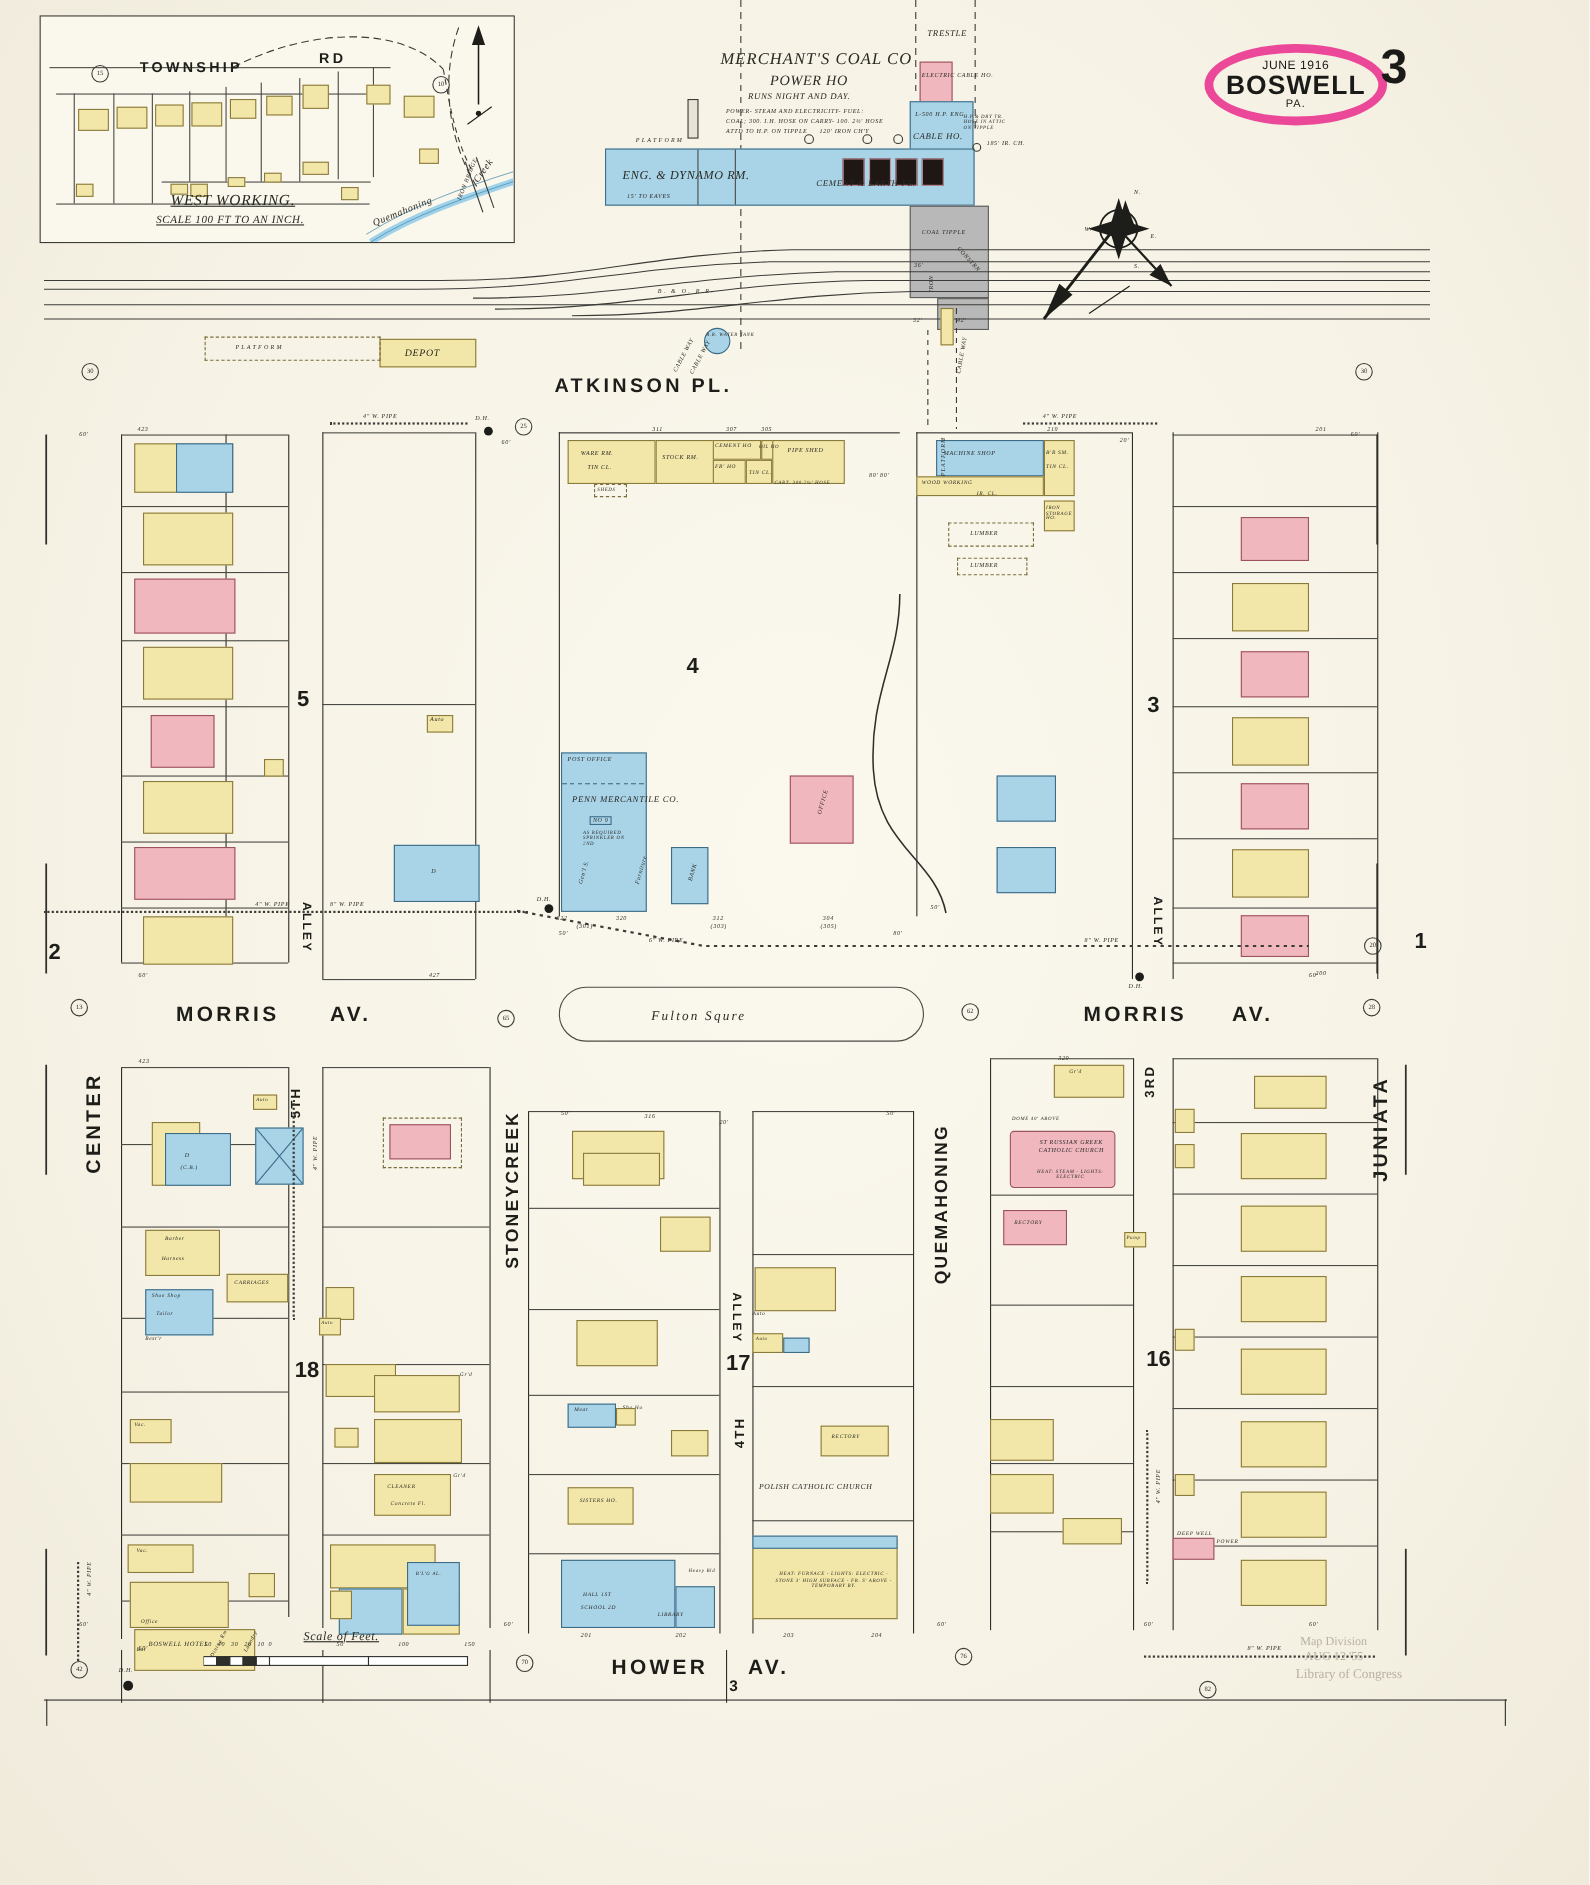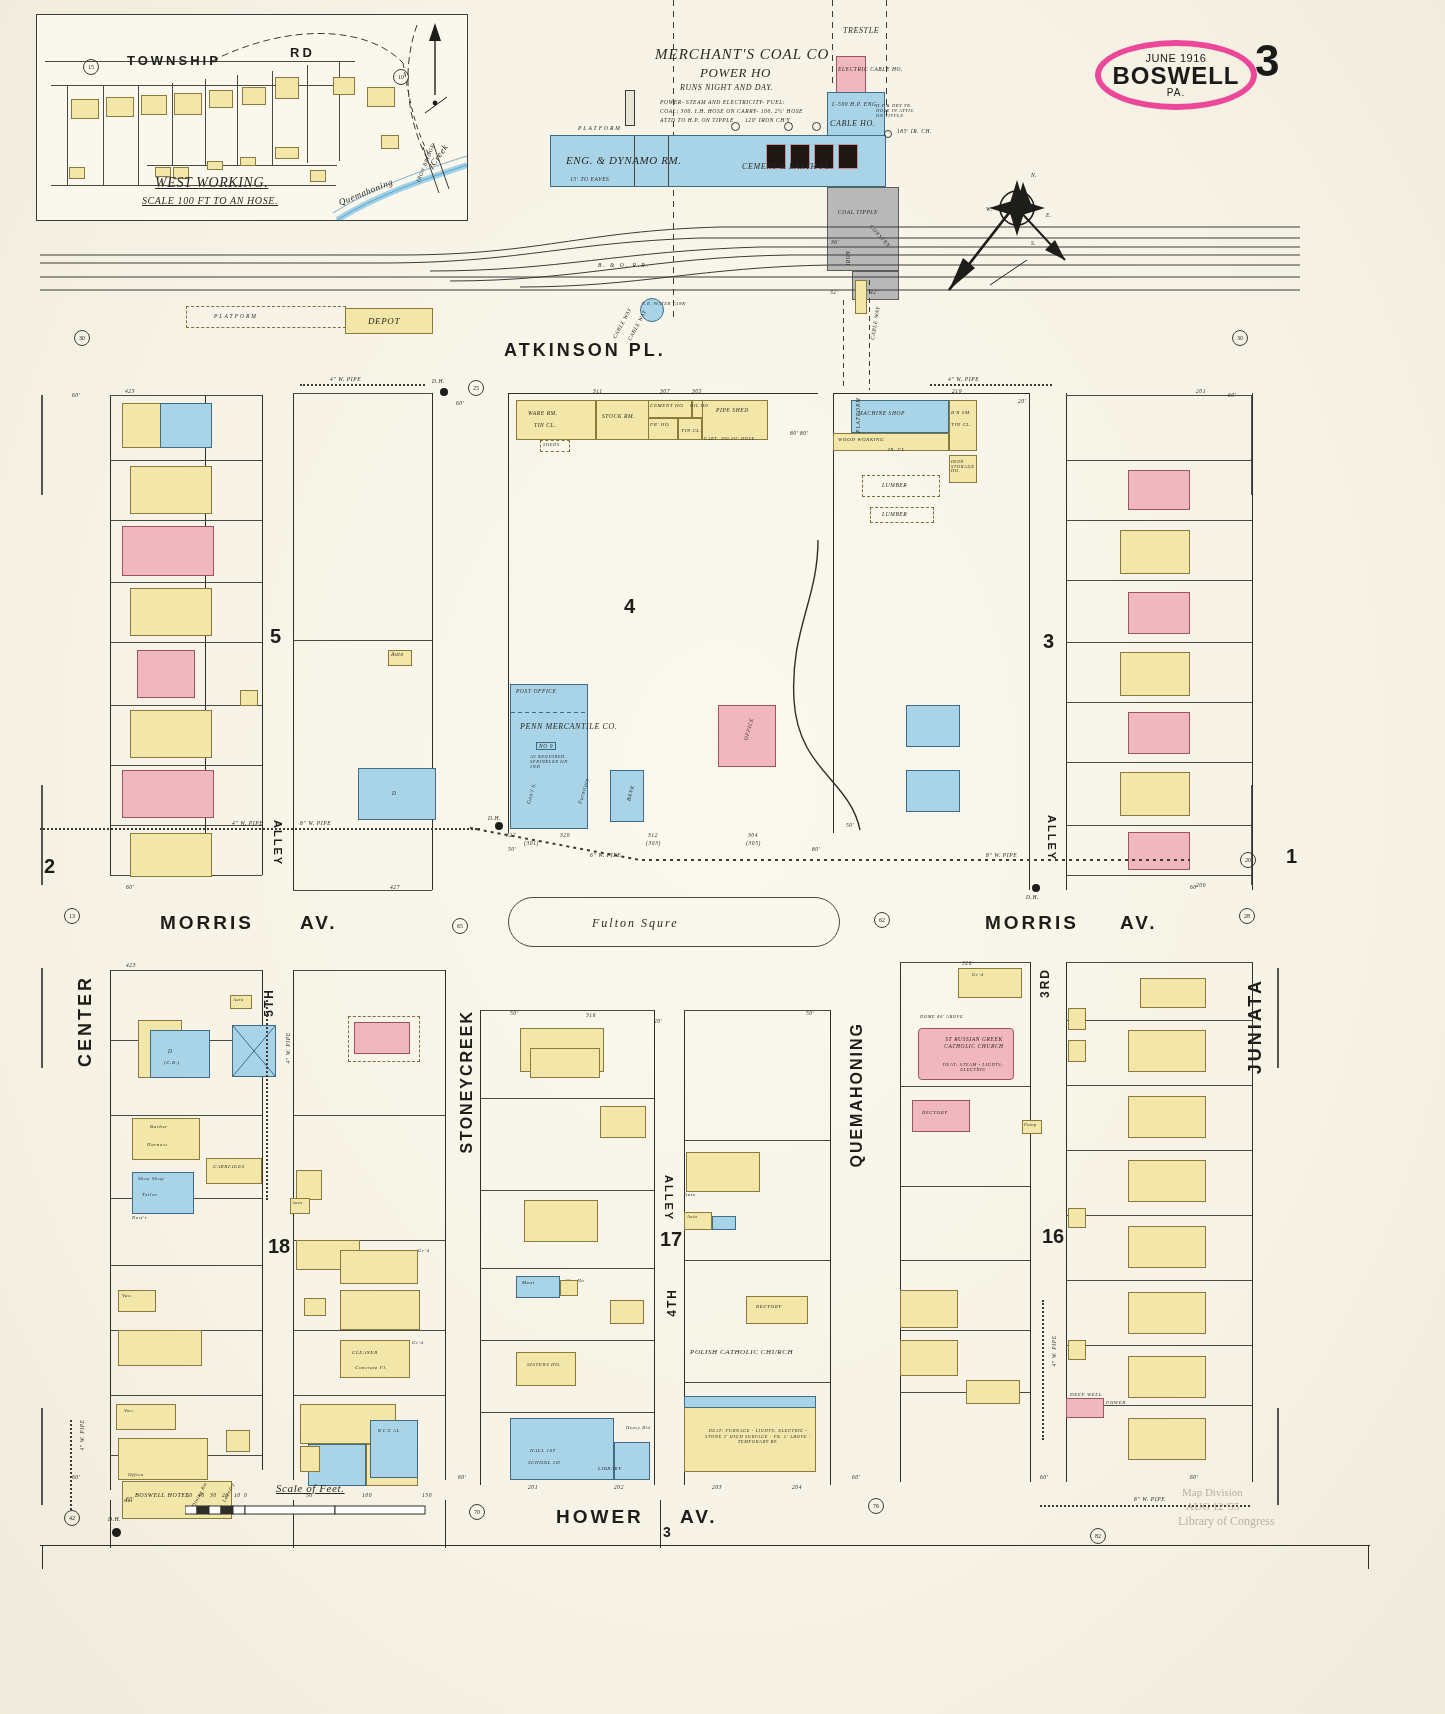--- a/index.html
+++ b/index.html
@@ -38,21 +38,21 @@
     border:1px solid #3b3b37;display:flex;align-items:center;justify-content:center;
     font-size:6px;font-family:"Liberation Serif",serif;color:#2a2a25;background:transparent;
   }
   .waterpipe{position:absolute;border-top:2px dotted #3b3b37;}
   .blocknum{
     position:absolute;font-family:"Liberation Sans",sans-serif;
     font-weight:700;font-size:20px;color:#1d1d1a;
   }
   #titlestamp{
     position:absolute;left:1095px;top:40px;width:150px;height:58px;
-    border:6px solid #ec4899;border-radius:50%;
+    border:8px solid #ec4899;border-radius:50%;
     display:flex;flex-direction:column;align-items:center;justify-content:center;
     line-height:1;
   }
   #titlestamp .t1{font-size:11px;font-family:"Liberation Sans",sans-serif;letter-spacing:.5px;color:#1a1a18;}
   #titlestamp .t2{font-size:24px;font-weight:700;letter-spacing:1px;color:#1a1a18;}
   #titlestamp .t3{font-size:10px;letter-spacing:1px;color:#1a1a18;}
   #pageno{position:absolute;left:1255px;top:36px;font-size:44px;font-weight:700;color:#1a1a18;}
   #inset{position:absolute;left:36px;top:14px;width:430px;height:205px;border:1px solid #3a3a36;overflow:hidden;background:#faf7ec;}
   .stamp{position:absolute;color:#b9b2a3;font-family:"Liberation Serif",serif;}
   .vert{writing-mode:vertical-rl;}
@@ -122,21 +122,21 @@
 
       <line x1="398" y1="18" x2="398" y2="80" stroke="#1d1d1a" stroke-width="1.4"></line>
       <polygon points="398,8 392,26 404,26" fill="#1d1d1a"></polygon>
       <circle cx="398" cy="88" r="2.4" fill="#1d1d1a"></circle>
       <line x1="388" y1="98" x2="410" y2="82" stroke="#1d1d1a" stroke-width="1"></line>
     </svg>
 
     <div class="lbl street-name" style="left:90px;top:38px;font-size:13px;">TOWNSHIP</div>
     <div class="lbl street-name" style="left:253px;top:30px;font-size:13px;">RD</div>
     <div class="lbl hand" style="left:118px;top:160px;font-size:14px;text-decoration:underline;">WEST WORKING.</div>
-    <div class="lbl hand" style="left:105px;top:180px;font-size:10px;text-decoration:underline;">SCALE 100 FT TO AN HOSE.</div>
+    <div class="lbl hand" style="left:105px;top:180px;font-size:10px;text-decoration:underline;">SCALE 100 FT TO AN INCH.</div>
     <div class="lbl hand" style="left:300px;top:172px;font-size:9px;transform:rotate(-22deg);">Quemahoning</div>
     <div class="lbl hand" style="left:390px;top:135px;font-size:9px;transform:rotate(-55deg);">Creek</div>
     <div class="lbl hand tiny" style="left:368px;top:145px;transform:rotate(-68deg);">IRON BRIDGE</div>
     <div class="circnum" style="left:46px;top:44px;">15</div>
     <div class="circnum" style="left:356px;top:54px;">10</div>
   </div>
 
   <div class="lbl hand" style="left:655px;top:46px;font-size:15px;letter-spacing:1px;">MERCHANT'S COAL CO</div>
   <div class="lbl hand" style="left:700px;top:65px;font-size:13px;">POWER HO</div>
   <div class="lbl hand" style="left:680px;top:83px;font-size:8px;">RUNS NIGHT AND DAY.</div>

